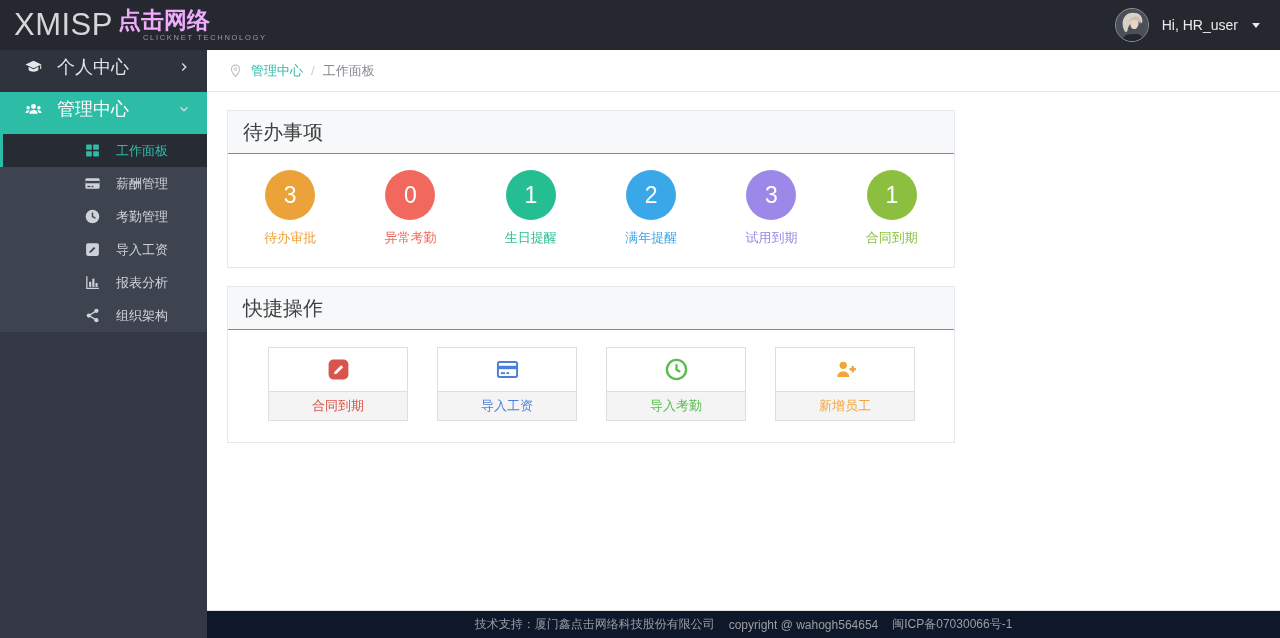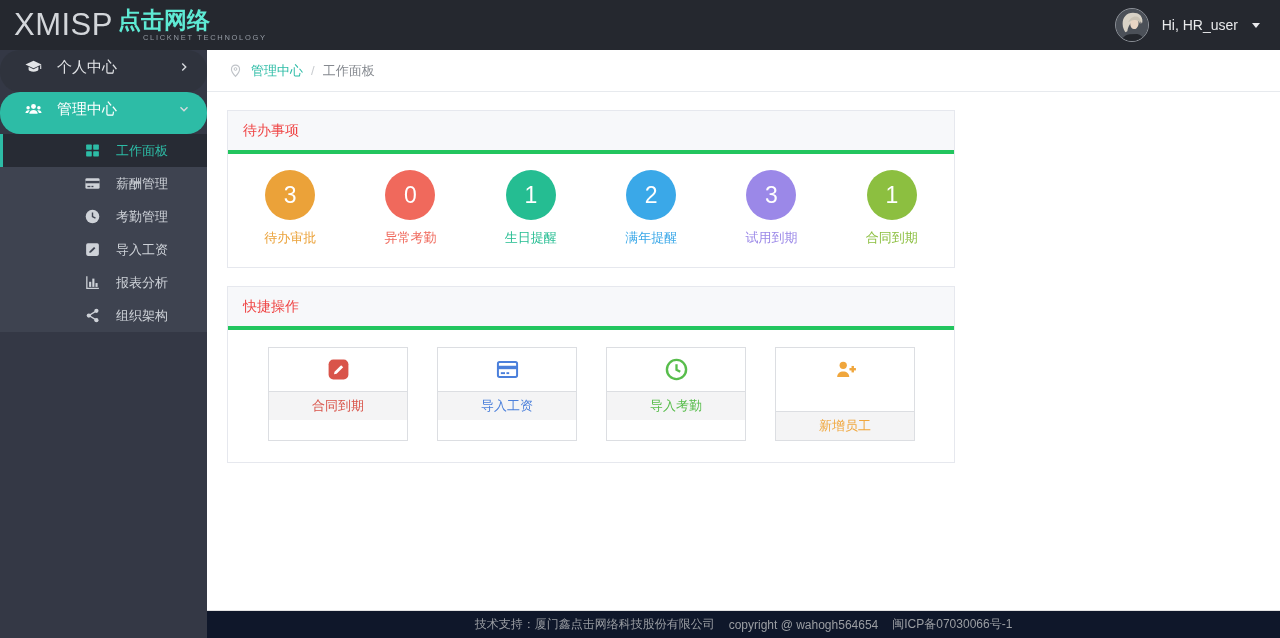--- a/index.html
+++ b/index.html
@@ -5,35 +5,35 @@
   * { margin:0; padding:0; box-sizing:border-box; }
   html,body { width:1280px; height:638px; overflow:hidden;
     font-family:"Liberation Sans","DejaVu Sans",sans-serif; background:#fff; }
 
   
   .topbar { height:50px; background:#25282f; display:flex; align-items:center;
     justify-content:space-between; padding:0 20px 0 14px; }
   .logo { display:flex; align-items:center; cursor:default; }
   .logo-en { color:#d3d6da; font-size:31px; letter-spacing:.5px; line-height:1; }
   .logo-cn-wrap { display:flex; flex-direction:column; margin-left:5px; }
-  .logo-cn { color:#5eead4; font-size:23px; font-weight:700; line-height:1.05; }
+  .logo-cn { color:#f0abfc; font-size:23px; font-weight:700; line-height:1.05; }
   .logo-sub { color:#959ba4; font-size:7.5px; letter-spacing:1.7px; white-space:nowrap;margin-left:25px; }
   .user { display:flex; align-items:center; gap:13px; color:#e9eaec; font-size:14px; cursor:pointer; }
   .avatar { width:34px; height:34px; border-radius:50%; overflow:hidden;
     border:1px solid #8b8f96; background:#4b5058; flex-shrink:0; }
   .caret-down { width:0; height:0; border-left:4.5px solid transparent;
     border-right:4.5px solid transparent; border-top:5px solid #e9eaec; margin-left:1px; }
 
   
   .layout { display:flex; height:588px; }
 
   
   .sidebar { width:207px; flex-shrink:0; background:#343845; display:flex; flex-direction:column; }
   .side-item { height:42px; display:flex; align-items:center; padding:0 16px 8px 24px;
-    color:#e3e5e8; font-size:15px; cursor:pointer;border-radius:20px; }
+    color:#e3e5e8; font-size:18px; cursor:pointer; }
   .side-item .ic { width:19px; height:19px; margin-right:14px; flex-shrink:0; }
   .side-item .chev { width:14px; height:14px; margin-left:auto; color:#d7dade; }
   .item-personal { background:#2f333d; }
   .item-manage { background:#2dbca6; color:#fff; }
   .submenu { background:#3e4350; }
   .sub-item { height:33px; display:flex; align-items:center; padding-left:81px;
     border-left:3px solid transparent; color:#ced2d8; font-size:13px; cursor:pointer; }
   .sub-item .ic { width:17px; height:17px; margin-right:15px; flex-shrink:0; }
   .sub-item.active { background:#272b34; border-left-color:#2dbca6; color:#2dbca6; }
 
@@ -41,22 +41,22 @@
   .main { flex:1; min-width:0; display:flex; flex-direction:column; background:#fff; }
   .breadcrumb { height:42px; flex-shrink:0; border-bottom:1px solid #e7eaee;
     display:flex; align-items:center; padding-left:21px; gap:8px; font-size:13px; }
   .bc-pin { width:15px; height:15px; color:#bfc3c8; }
   .bc-section { color:#2dbca6; cursor:pointer; }
   .bc-sep { color:#c9ccd0; }
   .bc-page { color:#85898f; }
 
   .content { flex:1; padding:18px 0 0 20px; }
   .panel { width:728px; border:1px solid #e6e8ee; margin-bottom:18px; background:#fff; }
-  .panel-head { height:43px; background:#f7f8fa; border-bottom:4px solid #22c55e;
-    display:flex; align-items:center; padding-left:15px; font-size:14px; color:#ef4444; }
+  .panel-head { height:43px; background:#f7f8fa; border-bottom:1px solid #22c55e;
+    display:flex; align-items:center; padding-left:15px; font-size:20px; color:#404040; }
 
   .todo-row { display:flex; padding:16px 2px 20px; }
   .todo-item { flex:1; display:flex; flex-direction:column; align-items:center; cursor:pointer; }
   .todo-circle { width:50px; height:50px; border-radius:50%; color:#fff; font-size:23px;
     display:flex; align-items:center; justify-content:center; }
   .todo-label { margin-top:9px; font-size:13px;text-align:center; }
 
   .quick-row { display:flex; gap:29px; padding:17px 0 21px 40px; }
   .qcard { width:140px; border:1px solid #dcdee2; background:#fff; cursor:pointer; }
   .qicon { height:43px; display:flex; align-items:center; justify-content:center; }
@@ -275,21 +275,21 @@
 
           <div class="qcard">
             <div class="qicon" style="color: rgb(240, 166, 60);">
               <svg viewBox="0 0 24 24">
                 <circle cx="9.8" cy="8" r="3.5" fill="currentColor"></circle>
                 <path d="M4 19.2c0-3.5 2.6-5.4 5.8-5.4s5.8 1.9 5.8 5.4z" fill="currentColor"></path>
                 <rect x="15.8" y="10.6" width="6.2" height="2.3" fill="currentColor"></rect>
                 <rect x="17.8" y="8.6" width="2.3" height="6.2" fill="currentColor"></rect>
               </svg>
             </div>
-            <div class="qlabel" style="color: rgb(240, 166, 60); margin-top: 20px;">新增员工</div>
+            <div class="qlabel" style="color: rgb(240, 166, 60);">新增员工</div>
           </div>
 
         </div>
       </div>
 
     </div>
 
     <div class="footer">
       <span>技术支持：厦门鑫点击网络科技股份有限公司</span>
       <span>copyright @ wahogh564654</span>

